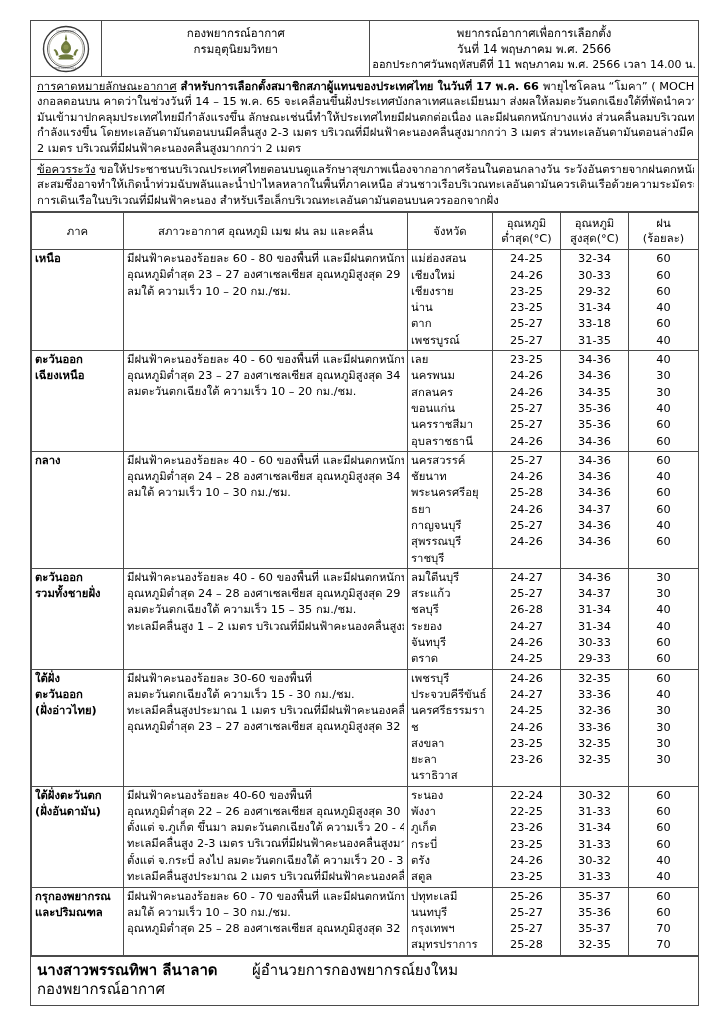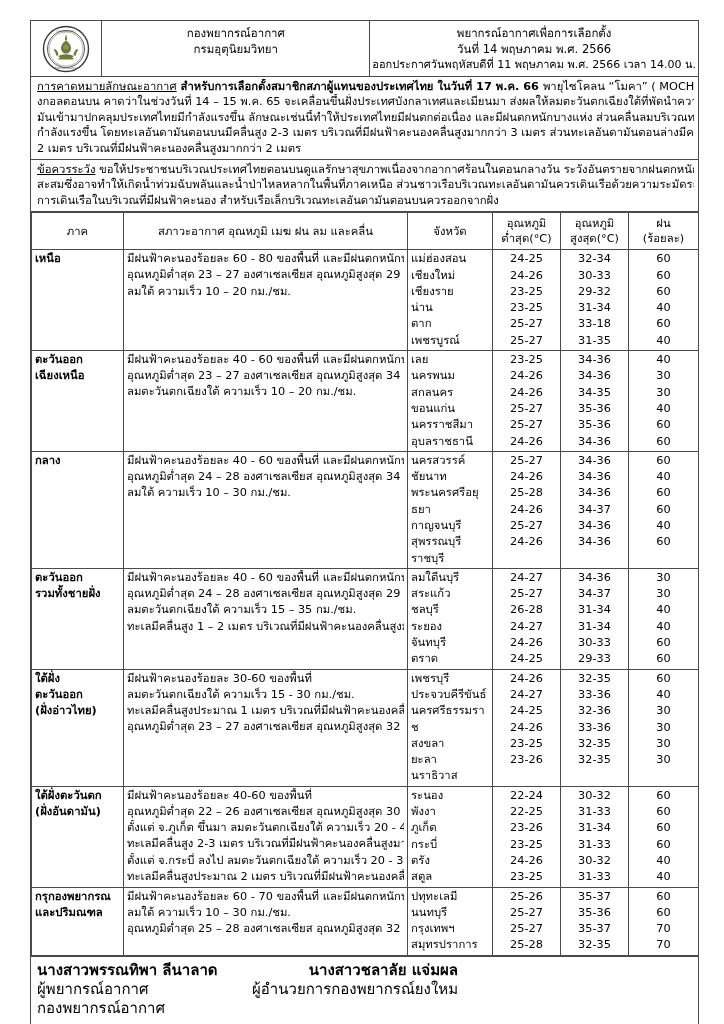--- a/index.html
+++ b/index.html
@@ -524,23 +524,21 @@
               <div>70</div>
               <div>70</div>
             </td>
           </tr>
         </tbody>
   </table>
 
   <div class="ftr">
     <div class="ftr-col-l">
       <div><b>นางสาวพรรณทิพา ลีนาลาด</b></div>
-      <div>ผู้พยากรณ์อากาศ</div>
       <div>กองพยากรณ์อากาศ</div>
     </div>
     <div class="ftr-col-r">
-      <div><b>นางสาวชลาลัย แจ่มผล</b></div>
       <div>ผู้อำนวยการกองพยากรณ์ยงใหม</div>
     </div>
   </div>
 
 </div>
 </div>
 
 </body></html>

